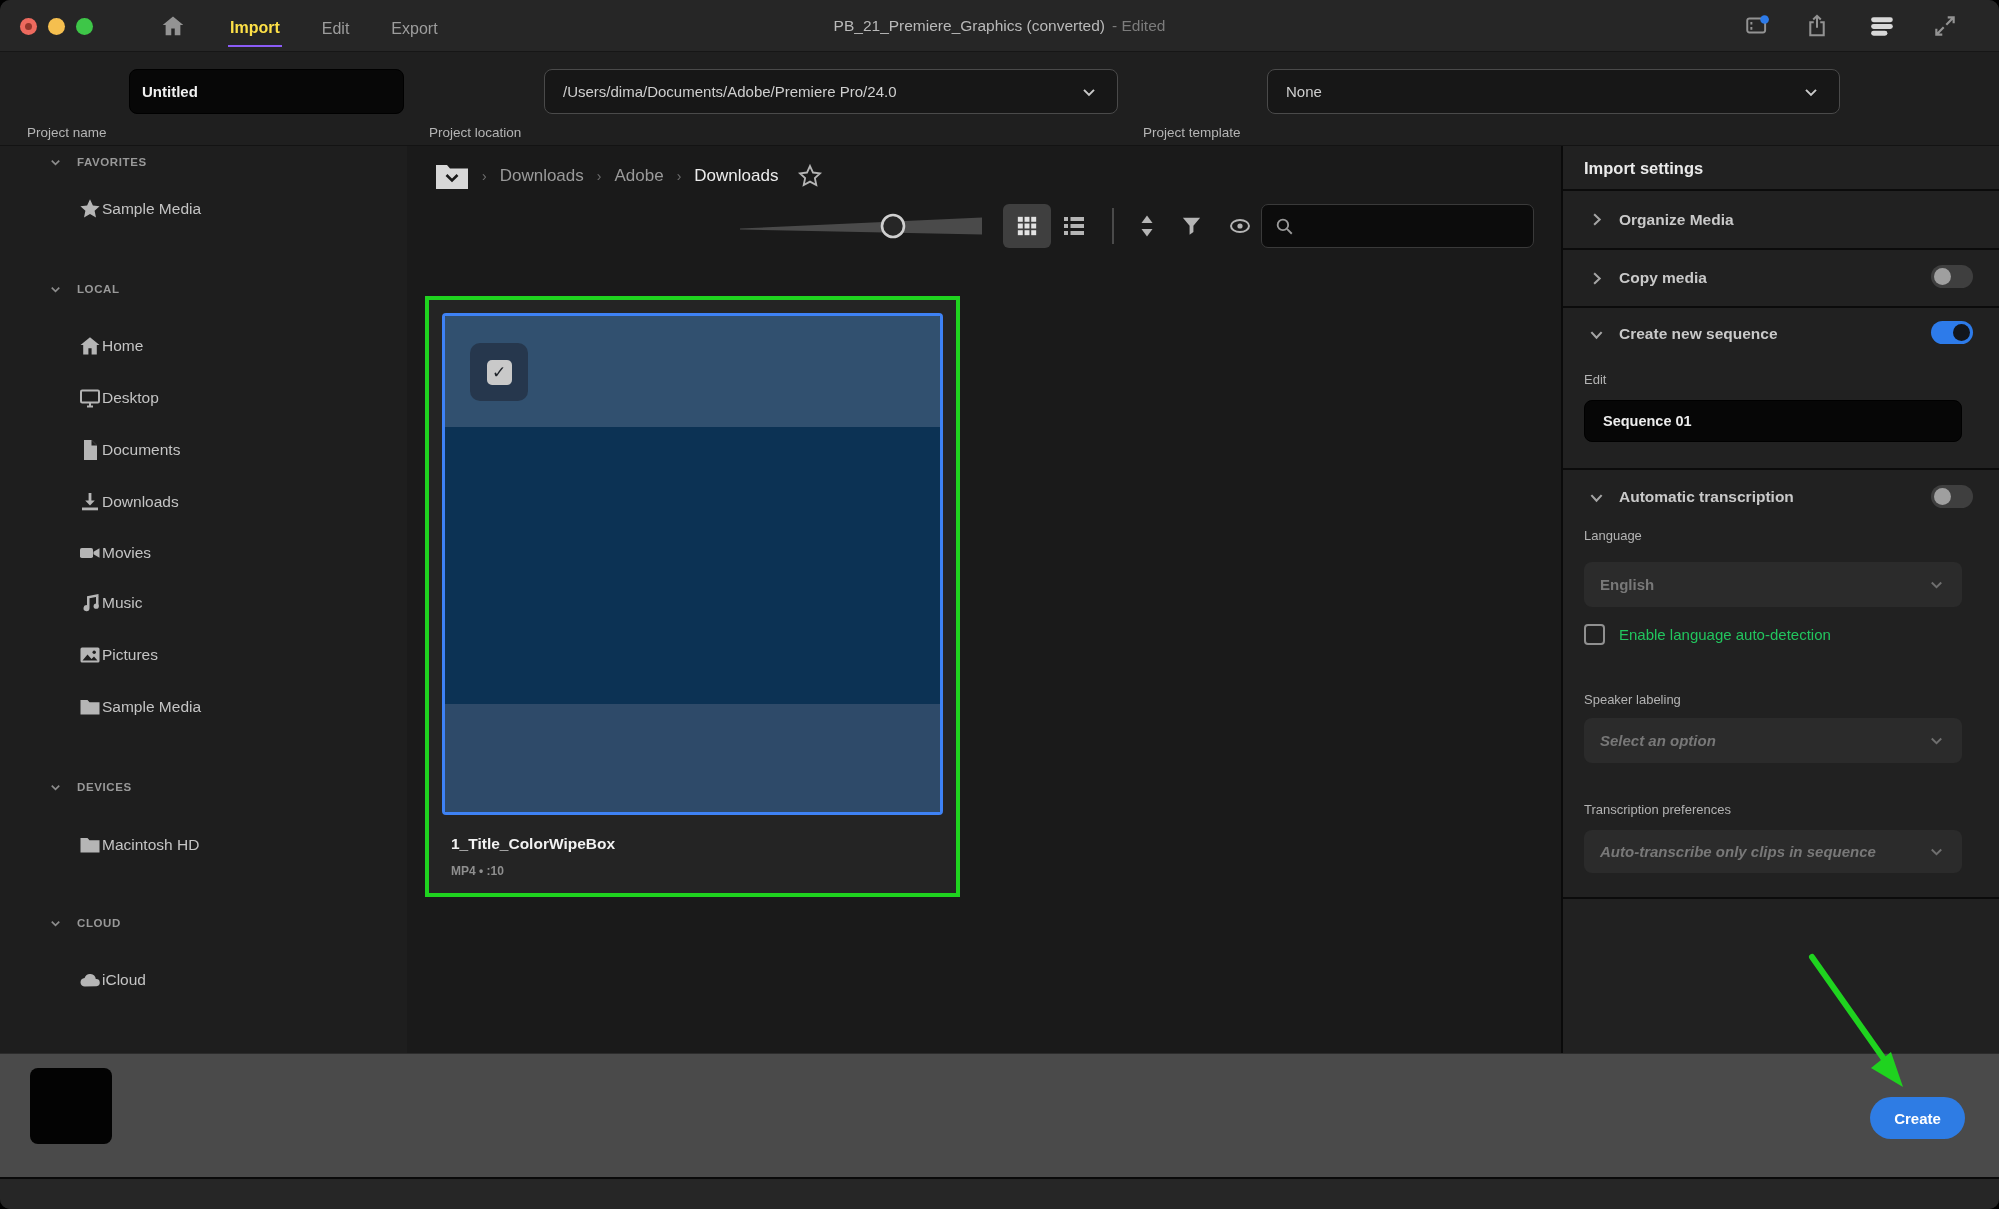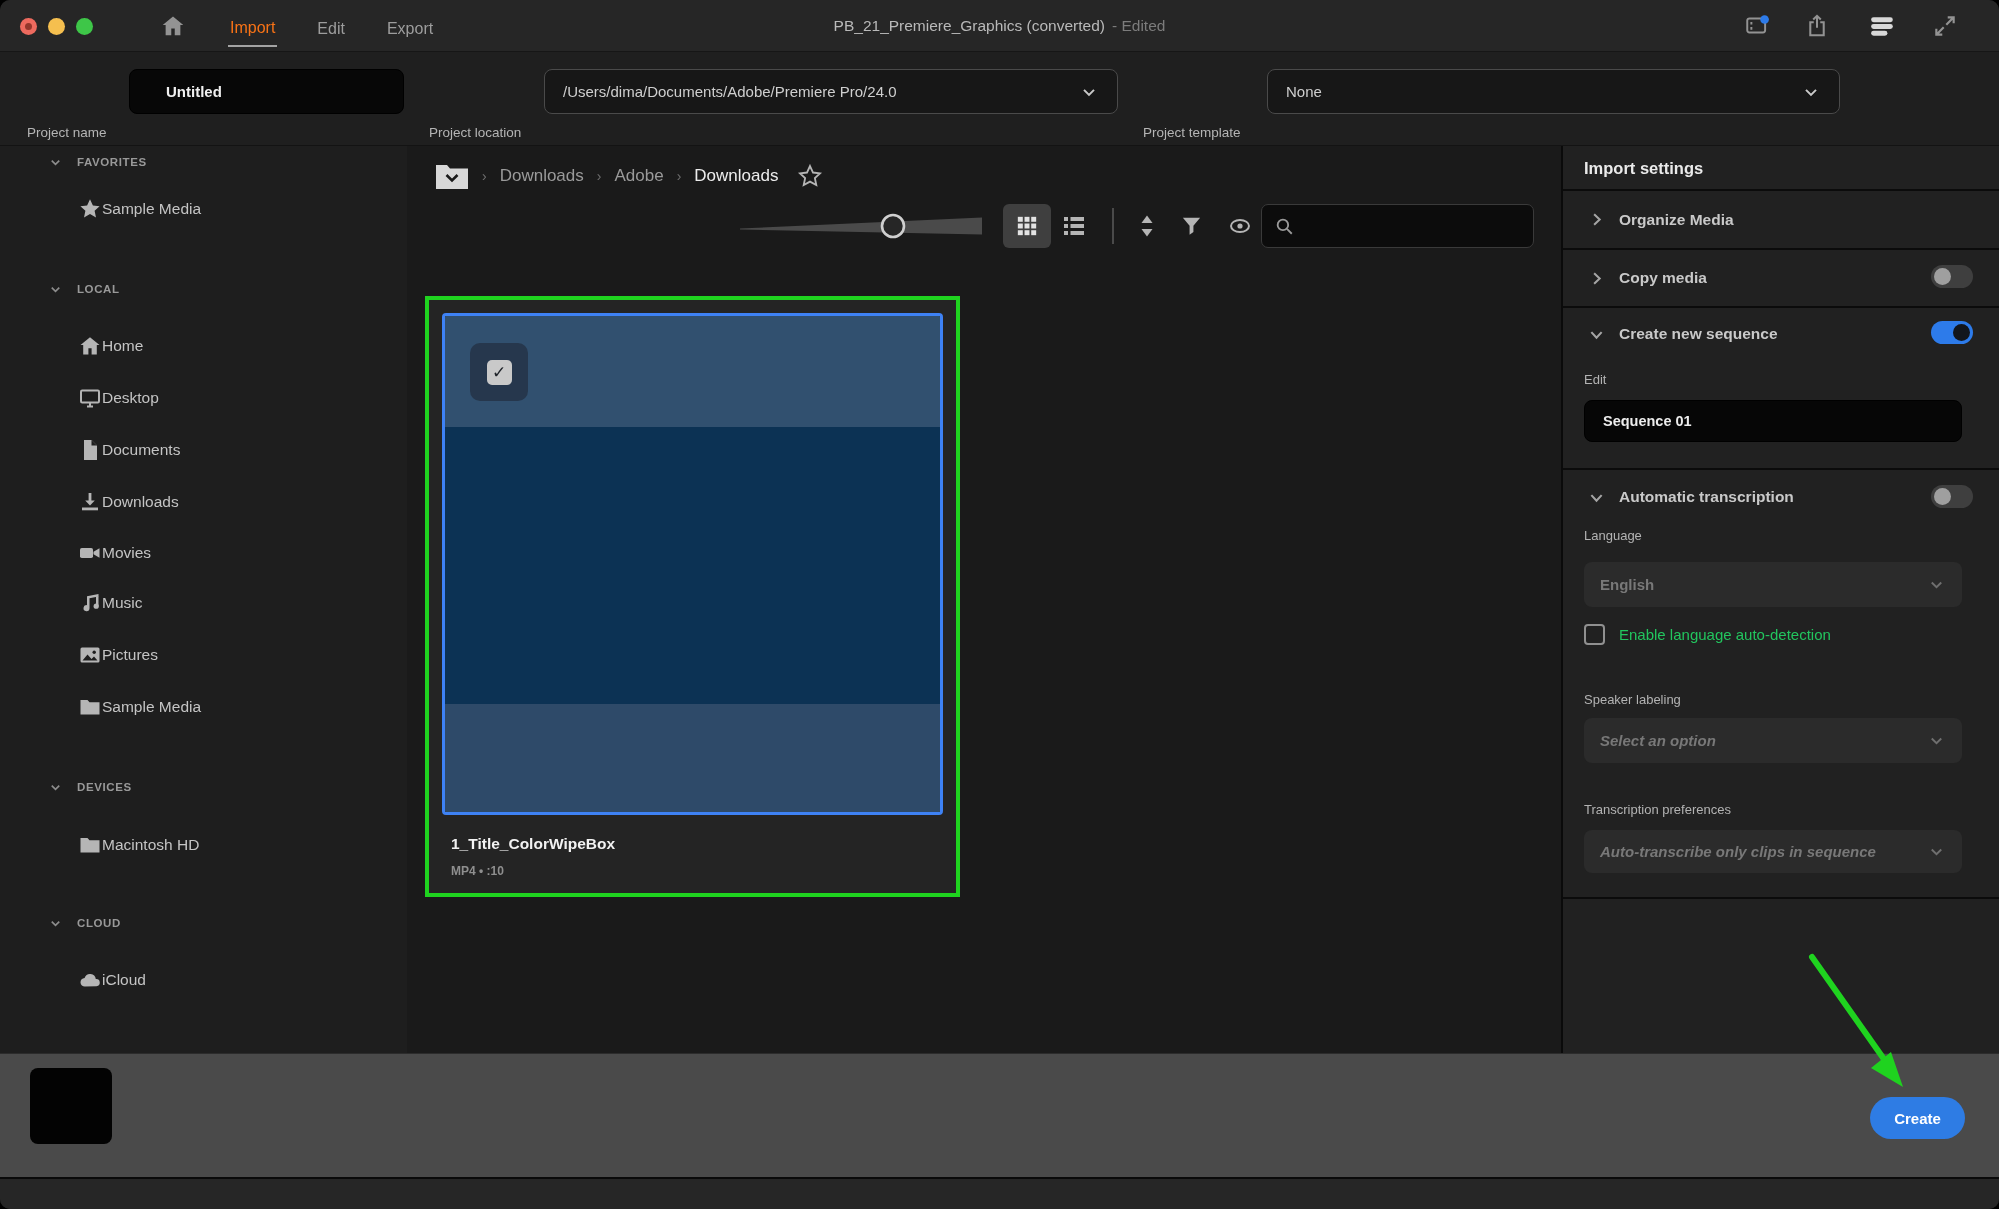--- a/index.html
+++ b/index.html
@@ -12,35 +12,35 @@
   .titlebar { position:absolute; top:0; left:0; width:100%; height:52px;
               background:#262626; border-bottom:1px solid #161616; }
   .tl { position:absolute; top:18px; width:17px; height:17px; border-radius:50%; }
   .tl-red   { left:20px;  background:#ed6a5e; }
   .tl-red::after{ content:""; position:absolute; left:5px; top:5px; width:7px; height:7px;
                   border-radius:50%; background:#93372c; }
   .tl-yellow{ left:48px;  background:#f5bf4f; }
   .tl-green { left:76px;  background:#3ec648; }
   .tabs { position:absolute; top:0; left:228px; height:52px; display:flex; gap:38px; align-items:center; }
   .tab { font-size:16px; color:#9d9d9d; padding:14px 2px 8px; cursor:default; }
-  .tab.active { color:#f97316; font-weight:normal; border-bottom:2px solid #a3a3a3; }
+  .tab.active { color:#fde047; font-weight:bold; border-bottom:2px solid #8b5cf6; }
   .win-title { position:absolute; top:0; left:0; width:100%; height:52px; display:flex;
                align-items:center; justify-content:center; gap:7px; pointer-events:none; }
   .win-title .main { color:#b9b9b9; font-size:15.5px; }
   .win-title .status { color:#7c7c7c; font-size:15.5px; }
   .tb-icon { position:absolute; top:13px; width:26px; height:26px; color:#939393; }
   .tb-icon svg { width:100%; height:100%; }
 
   
   .projectbar { position:absolute; top:52px; left:0; width:100%; height:94px;
                 background:#1f1f1f; border-bottom:1px solid #131313; }
   .pb-label { position:absolute; top:80px; transform:translateY(-50%); font-size:13.5px; color:#b5b5b5; }
   .pb-input { position:absolute; top:17px; height:45px; background:#070707; border:1px solid #000;
               border-radius:8px; color:#f0f0f0; font-size:15px; font-weight:bold;
-              font-family:"Liberation Sans",sans-serif; padding-left:36px; outline:none; }
+              font-family:"Liberation Sans",sans-serif; padding-left:12px; outline:none; }
   .pb-select { position:absolute; top:17px; height:45px; background:#171717; border:1.5px solid #4a4a4a;
                border-radius:8px; display:flex; align-items:center; padding:0 18px; color:#cfcfcf;
                font-size:15px; }
   .pb-select .chev { margin-left:auto; width:20px; height:20px; color:#c9c9c9; }
 
   
   .sidebar { position:absolute; top:146px; left:0; width:407px; height:907px; background:#1e1e1e; }
   .browser { position:absolute; top:146px; left:407px; width:1154px; height:907px; background:#1a1a1a; }
   .vdivider { position:absolute; top:146px; left:1561px; width:2px; height:907px; background:#0a0a0a; }
   .panel { position:absolute; top:146px; left:1563px; width:436px; height:907px; background:#212121; }

